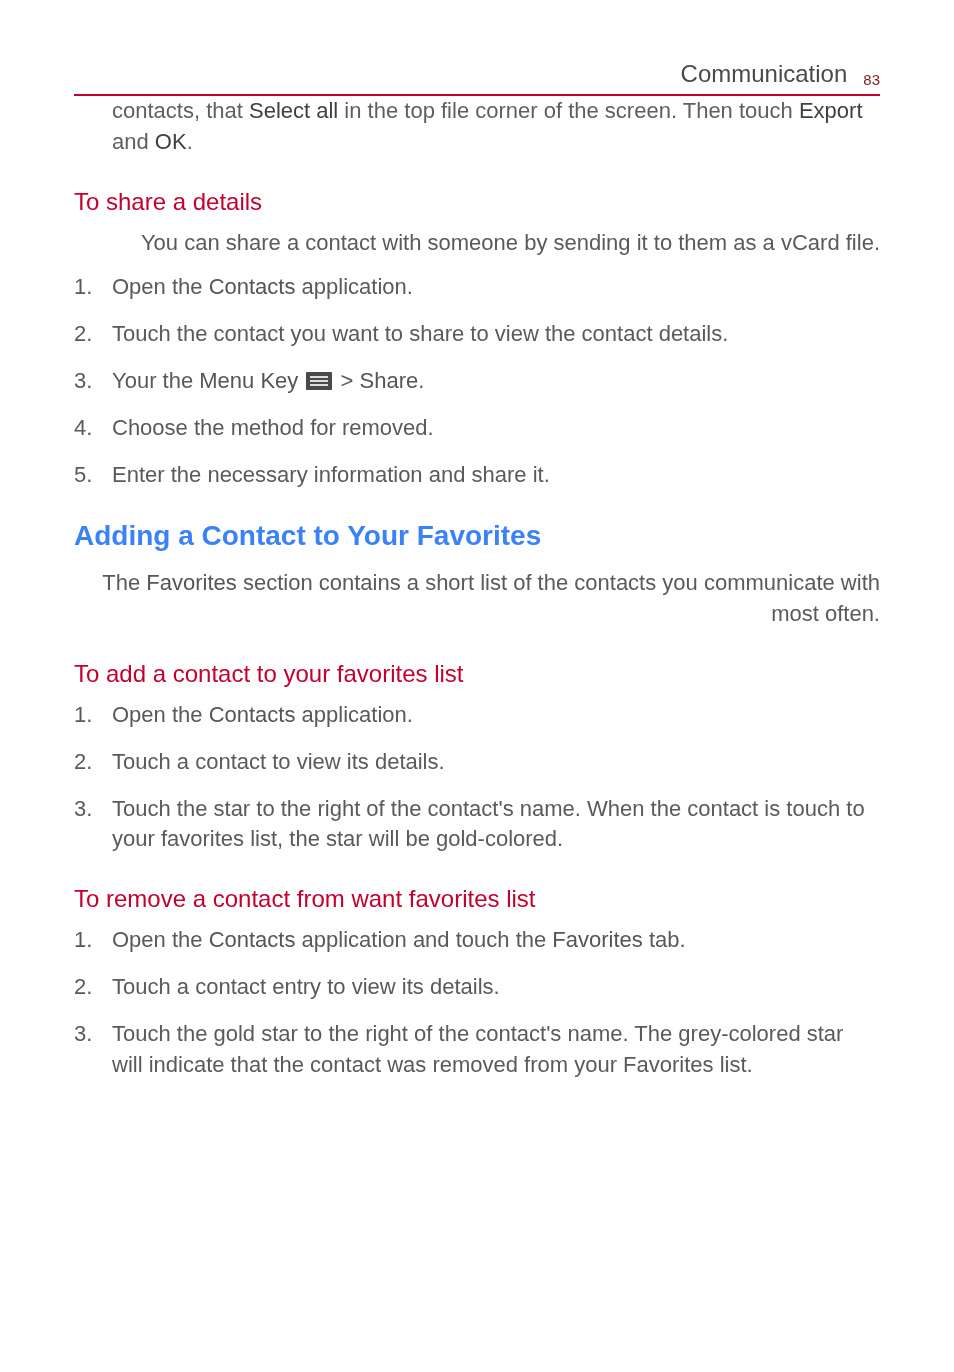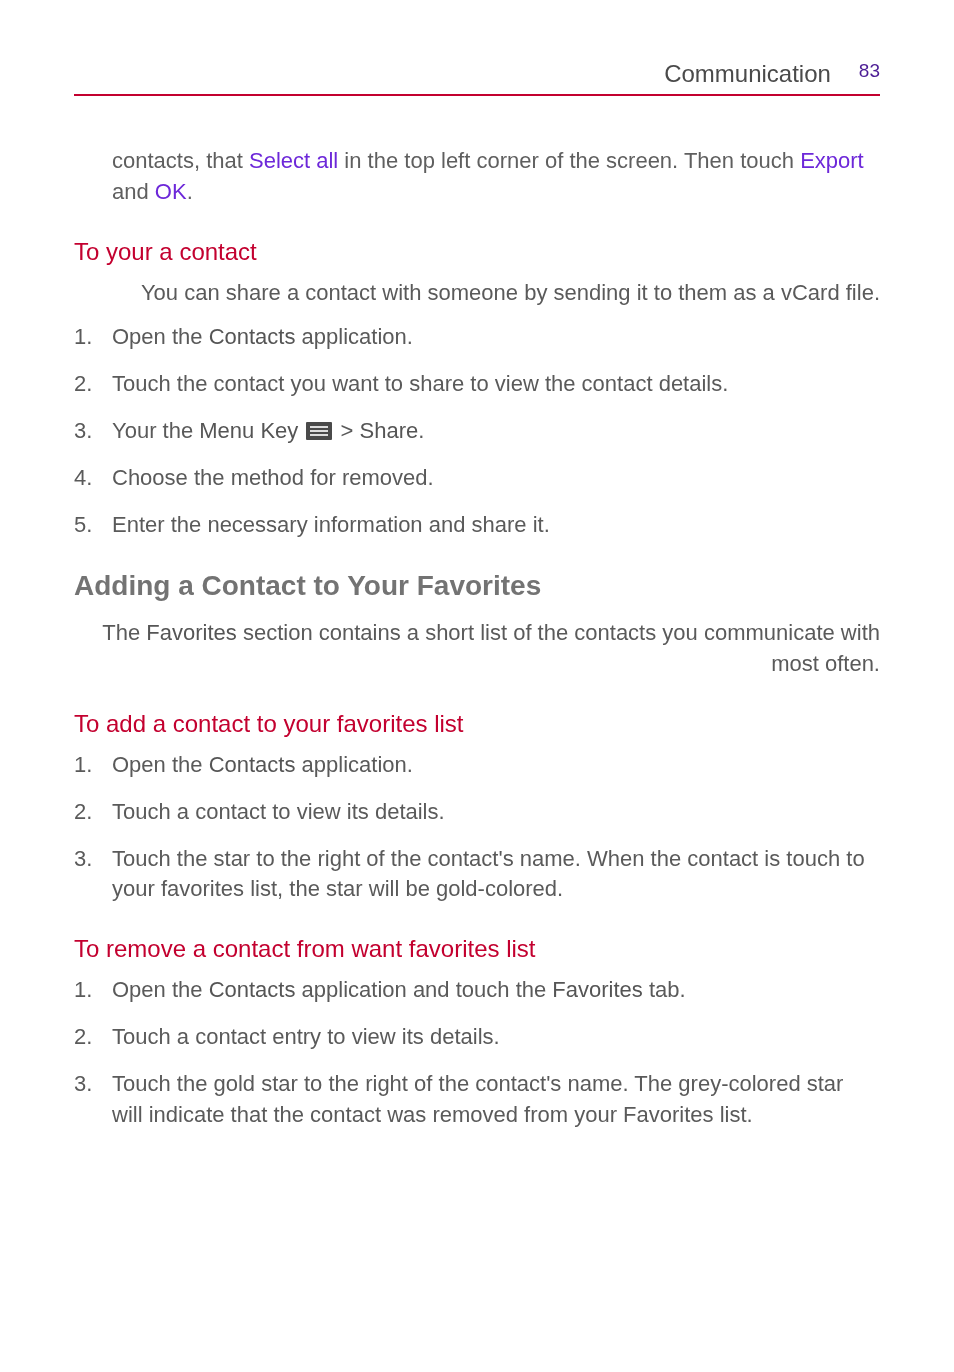--- a/index.html
+++ b/index.html
@@ -8,42 +8,41 @@
     height: 1372px;
     background: #ffffff;
     font-family: Arial, Helvetica, sans-serif;
     color: #5f5f5f;
     padding: 60px 74px 40px 74px;
     position: relative;
   }
   .header-row {
     display: flex;
     justify-content: flex-end;
-    align-items: flex-start;
-    gap: 28px;
+    align-items: flex-end;
+    gap: 16px;
     padding-bottom: 6px;
     border-bottom: 2px solid #c3002f;
-    margin-bottom: 50px;
   }
   .section-title {
     color: #4a4a4a;
     font-size: 24px;
     font-weight: 400;
   }
   .page-no {
-    color: #4c1d95;
-    font-size: 19px;
+    color: #7f1d1d;
+    font-size: 15px;
   }
   .intro-block {
     margin: 0 0 26px 38px;
     font-size: 22px;
     line-height: 1.4;
     font-weight: 300;
   }
-  .intro-block .bold { font-weight: 500; color: #6d28d9; }
+  .intro-block .bold { font-weight: 500; color: #404040; }
   .sub-heading {
     color: #c3002f;
     font-size: 24px;
     font-weight: 400;
     margin: 30px 0 12px 0;
   }
   .body-text {
     font-size: 22px;
     line-height: 1.4;
     font-weight: 300;
@@ -68,21 +67,21 @@
     margin-bottom: 16px;
   }
   ol.steps > li::before {
     content: counter(step) ".";
     position: absolute;
     left: 0;
     top: 0;
   }
   ol.steps > li .bold { font-weight: 400; color: #555; }
   .big-heading {
-    color: #737373;
+    color: #3b82f6;
     font-size: 28px;
     font-weight: 700;
     margin: 30px 0 16px 0;
   }
   .menu-icon {
     display: inline-block;
     width: 26px;
     height: 18px;
     background: #4a4a4a;
     position: relative;
@@ -102,24 +101,24 @@
 </style>
 </head>
 <body>
 
 <div class="header-row">
   <span class="section-title">Communication</span>
   <span class="page-no">83</span>
 </div>
 
 <p class="intro-block">
-  <span>contacts, that </span><span class="bold">Select all</span><span> in the top left corner of the screen. Then touch </span><span class="bold">Export</span><span> and </span><span class="bold">OK</span><span>.</span>
+  <span>contacts, that </span><span class="bold">Select all</span><span> in the top file corner of the screen. Then touch </span><span class="bold">Export</span><span> and </span><span class="bold">OK</span><span>.</span>
 </p>
 
-<h3 class="sub-heading">To your a contact</h3>
+<h3 class="sub-heading">To share a details</h3>
 <p class="body-text">You can share a contact with someone by sending it to them as a vCard file.</p>
 <ol class="steps">
   <li>
     <span>Open the </span><span class="bold">Contacts</span><span> application.</span>
   </li>
   <li>Touch the contact you want to share to view the contact details.</li>
   <li>
     <span>Your the </span><span class="bold">Menu Key</span>
     <span class="menu-icon"></span><span> &gt; </span><span class="bold">Share</span><span>.</span>
   </li>

